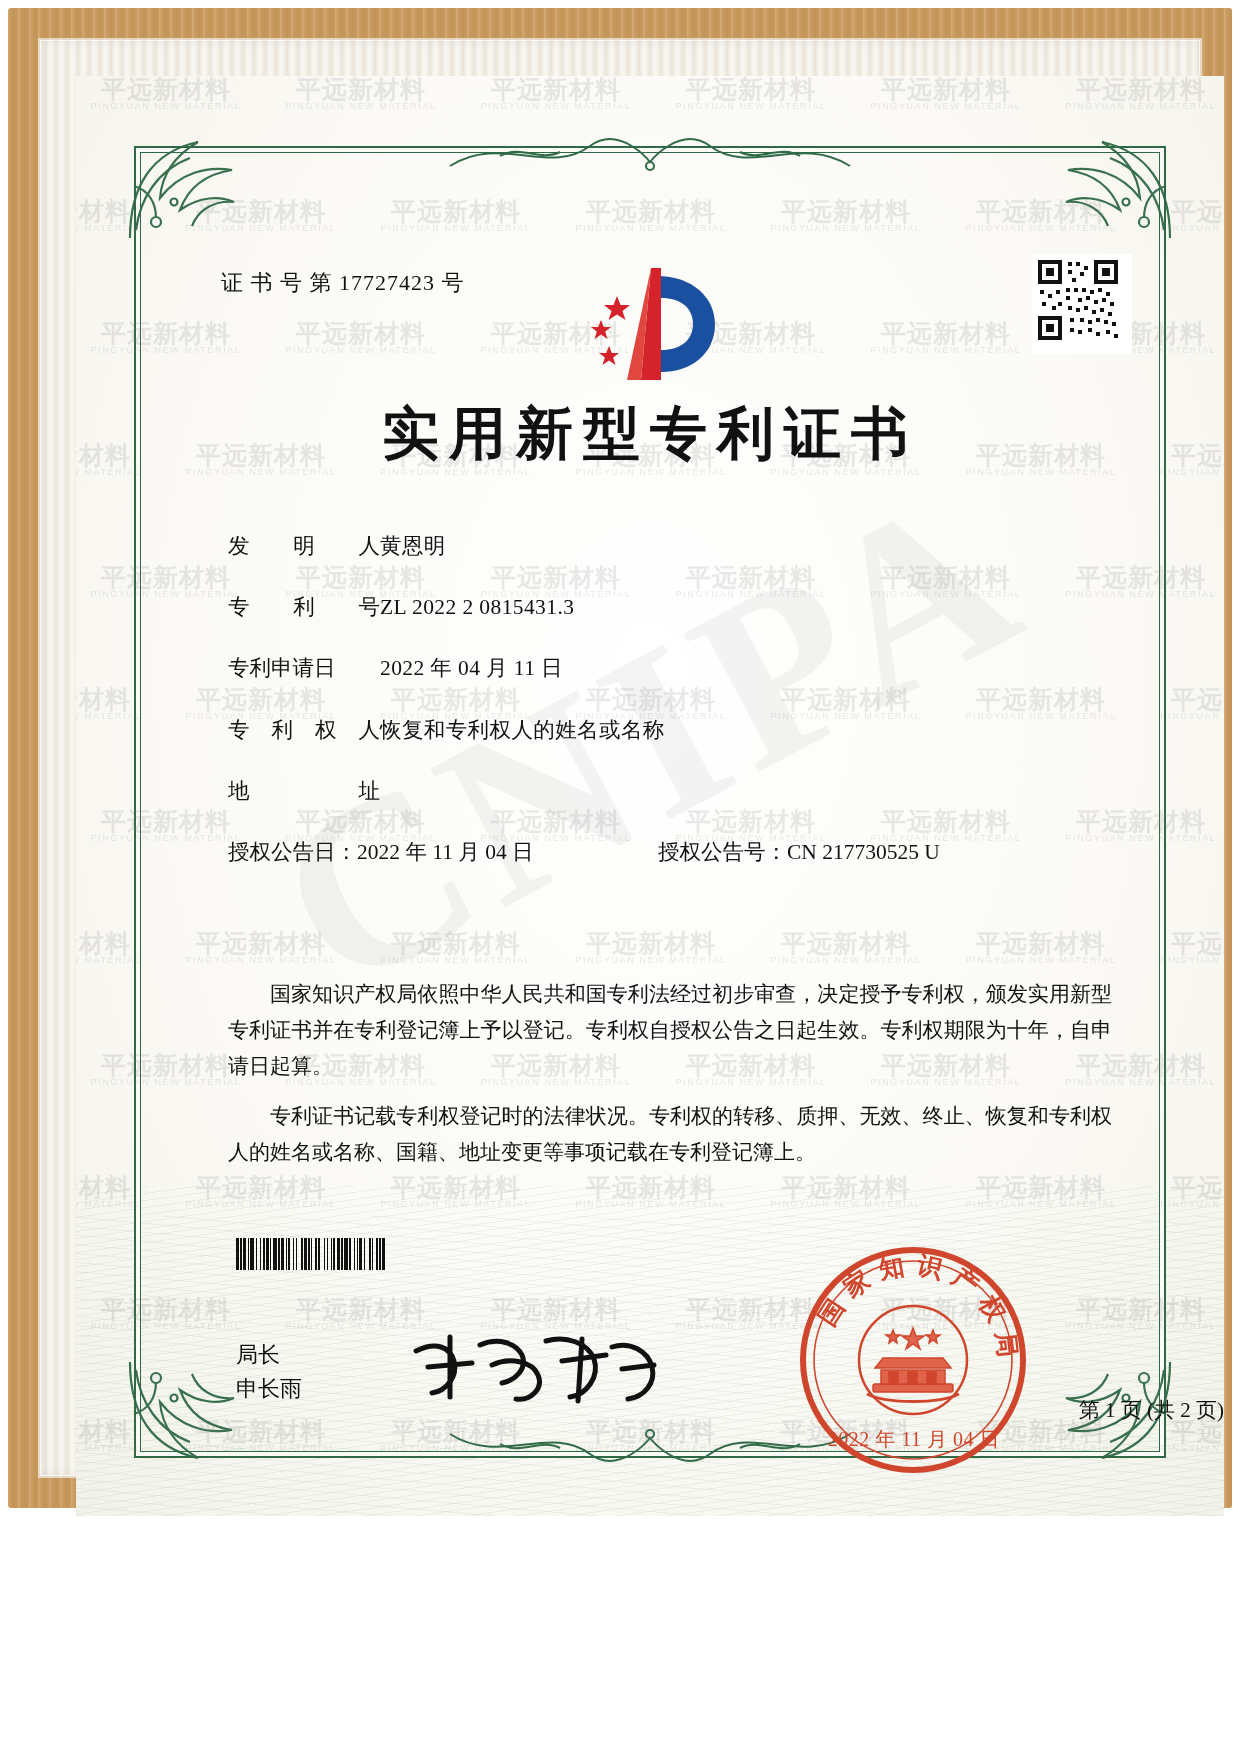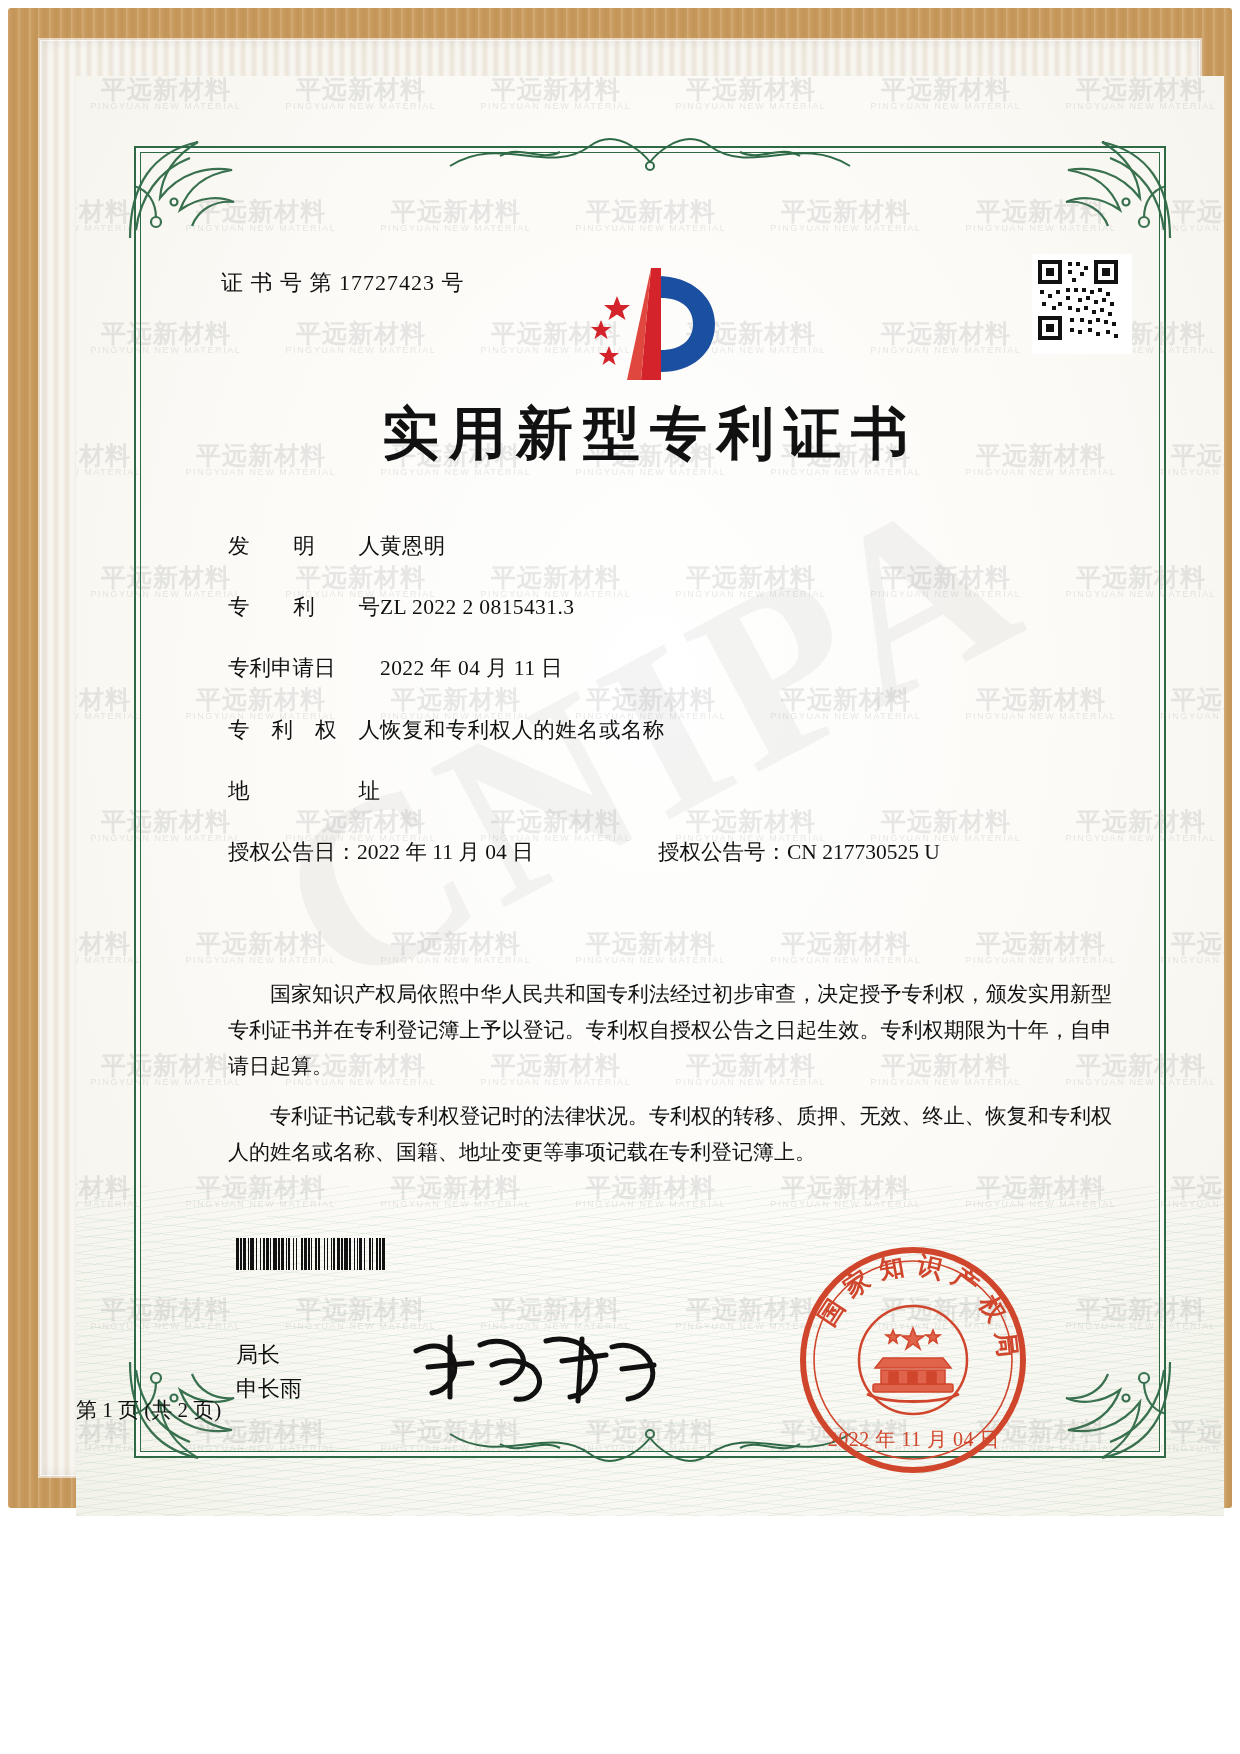--- a/index.html
+++ b/index.html
@@ -331,21 +331,21 @@
     text-align: center;
     font-size: 20px;
     color: #d0462c;
     letter-spacing: .5px;
   }
 
   .page-num {
     position: absolute;
     left: 0; right: 0;
     bottom: 92px;
-    text-align: left;
+    text-align: right;
     font-size: 21px;
     color: #111;
   }
 
   .footer-note {
     position: absolute;
     left: 0;
     right: 0;
     top: 1540px;
     text-align: center;

